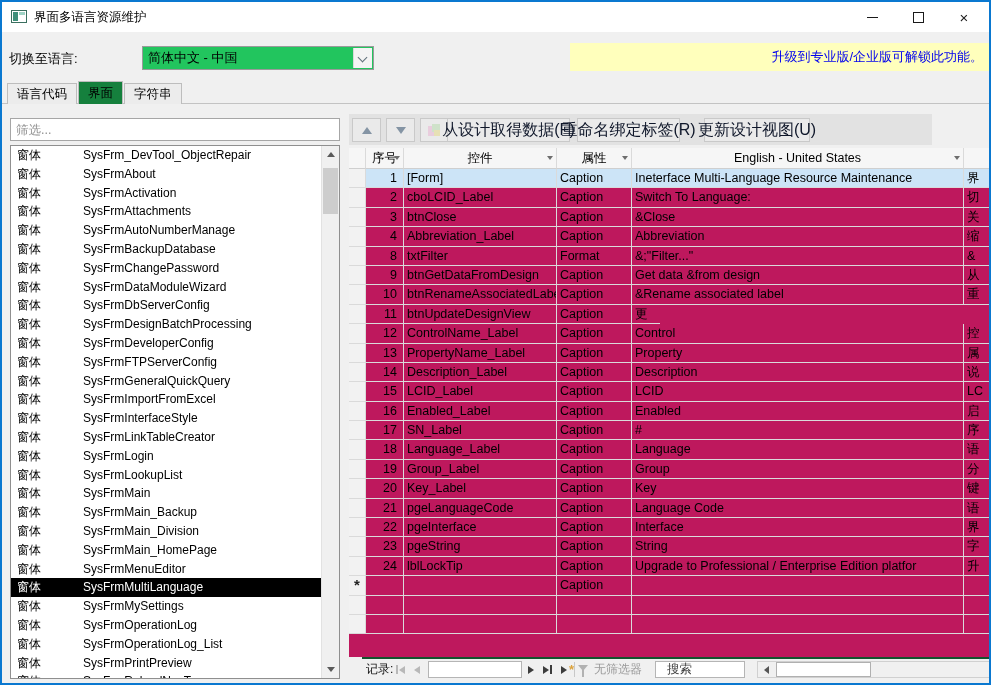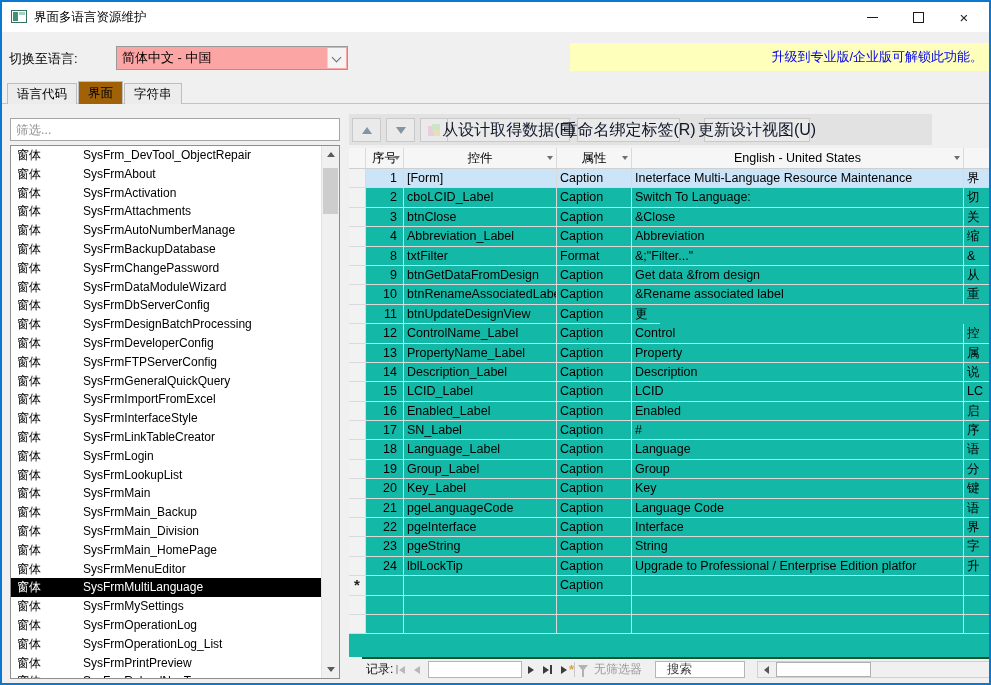--- a/index.html
+++ b/index.html
@@ -10,30 +10,30 @@
   .app-icon i{position:absolute;left:1px;top:1px;width:5px;height:9px;background:#3f8f7a;}
   .app-icon b{position:absolute;right:1px;top:1px;width:6px;height:3px;background:#9fd3c5;}
   .title-text{position:absolute;left:32px;top:7px;font-size:12.5px;color:#000;}
   .win-btn{position:absolute;top:0;width:46px;height:30px;display:flex;align-items:center;justify-content:center;}
   .win-btn.min{right:94px;} .win-btn.max{right:48px;} .win-btn.close{right:2px;}
   .glyph-min{width:11px;border-top:1px solid #1a1a1a;display:block;}
   .glyph-max{width:9px;height:9px;border:1px solid #1a1a1a;display:block;}
   .glyph-close{font-size:15px;color:#1a1a1a;line-height:1;}
   
   .switch-label{position:absolute;left:7px;top:48px;font-size:13px;color:#000;}
-  .combo{position:absolute;left:114px;top:44px;width:232px;height:24px;background:#fca5a5;border:1px solid #9a9a9a;box-sizing:border-box;}
+  .combo{position:absolute;left:140px;top:44px;width:232px;height:24px;background:#22c55e;border:1px solid #9a9a9a;box-sizing:border-box;}
   .combo-text{position:absolute;left:5px;top:0;line-height:22px;font-size:13px;color:#000;white-space:nowrap;}
   .combo-arrow{position:absolute;right:1px;top:1px;bottom:1px;width:18px;background:#f4f4f4;border-left:1px solid #d9d9d9;}
   .combo-arrow i{position:absolute;left:5px;top:6px;width:6px;height:6px;border-right:1.5px solid #5f6f7a;border-bottom:1.5px solid #5f6f7a;transform:rotate(45deg);}
   .banner{position:absolute;left:568px;top:41px;width:419px;height:28px;background:#ffffbc;font-size:13px;color:#0000ee;text-align:right;line-height:28px;padding-right:6px;box-sizing:border-box;white-space:nowrap;overflow:hidden;}
   
   .tab-line{position:absolute;left:0;right:0;top:101px;border-top:1px solid #c3c3c3;}
   .tab-strip{position:absolute;left:5px;top:80px;height:22px;display:flex;align-items:flex-end;z-index:2;}
   .tab{height:20px;line-height:20px;padding:0 9px;font-size:12.5px;color:#000;background:#ececec;border:1px solid #bdbdbd;border-bottom:none;margin-right:1px;}
-  .tab.active{background:#a16207;height:22px;line-height:22px;position:relative;z-index:3;}
+  .tab.active{background:#15803d;height:22px;line-height:22px;position:relative;z-index:3;}
   
   .filter-input{position:absolute;left:8px;top:116px;width:330px;height:23px;border:1px solid #a6a6a6;box-sizing:border-box;font-size:12.5px;padding:0 5px;font-family:inherit;color:#0f766e;background:#fff;}
   .filter-input::placeholder{color:#8e8e8e;}
   .form-list{position:absolute;left:8px;top:143px;width:330px;height:534px;background:#fff;border:1px solid #8f8f8f;box-sizing:border-box;overflow:hidden;}
   .list-row{position:relative;height:18.8px;line-height:18.8px;font-size:12px;color:#000;white-space:nowrap;width:311px;}
   .list-row .t{position:absolute;left:6px;} .list-row .n{position:absolute;left:72px;}
   .list-row.selected{background:#000;color:#fff;}
   .list-scroll{position:absolute;right:0;top:0;bottom:0;width:17px;background:#f0f0f0;border-left:1px solid #e2e2e2;}
   .sb-btn{position:absolute;left:0;width:17px;height:17px;display:flex;align-items:center;justify-content:center;}
   .sb-btn.up{top:0;} .sb-btn.down{bottom:0;}
@@ -48,21 +48,21 @@
   .arr-up{width:0;height:0;border-left:5px solid transparent;border-right:5px solid transparent;border-bottom:7px solid #8494a4;}
   .arr-down{width:0;height:0;border-left:5px solid transparent;border-right:5px solid transparent;border-top:7px solid #8494a4;}
   .mini-ic{position:relative;width:13px;height:13px;opacity:.55;}
   .mini-ic s{position:absolute;display:block;}
   .mini-ic .p1{left:0;top:2px;width:9px;height:10px;background:#e9b7d4;}
   .mini-ic .p2{left:4px;top:0;width:8px;height:8px;background:#b9dcb0;}
   .mini-ic .p3{left:6px;top:6px;width:6px;height:6px;background:#e6d98a;}
   .tool-btn.wide{font-size:16px;color:#0f172a;white-space:nowrap;}
   .tb1{left:98px;width:123px;} .tb2{left:228px;width:103px;} .tb3{left:355px;width:106px;}
   
-  .grid{position:absolute;left:347px;top:146px;width:640px;height:509px;background:#14b8a6;overflow:hidden;}
+  .grid{position:absolute;left:347px;top:146px;width:640px;height:509px;background:#be185d;overflow:hidden;}
   .g-row{display:flex;width:643px;}
   .g-cell{box-sizing:border-box;border-right:1px solid #dadada;border-bottom:1px solid #dadada;font-size:12.5px;color:#000;white-space:nowrap;overflow:hidden;padding:0 3px;height:19.4px;line-height:19px;}
   .g-head .g-cell{height:21px;line-height:20px;background:#f6f6f6;border-bottom:1px solid #cfcfcf;text-align:center;position:relative;}
   .c-sel{width:17px;background:#f2f2f2;padding:0;text-align:center;}
   .c-sn{width:38px;text-align:right;padding-right:6px;}
   .c-ctl{width:153px;} .c-prop{width:75px;} .c-eng{width:332px;} .c-zh{width:28px;border-right:none;}
   .g-head .c-sn{text-align:center;padding-right:3px;}
   .hdr-arrow{position:absolute;right:3px;top:8px;width:0;height:0;border-left:3.5px solid transparent;border-right:3.5px solid transparent;border-top:4.5px solid #6e6e6e;}
   .row-selected .g-cell:not(.c-sel){background:#cce4f7;}
   .new-star{font-size:15px;font-weight:bold;line-height:17px;color:#222;}

